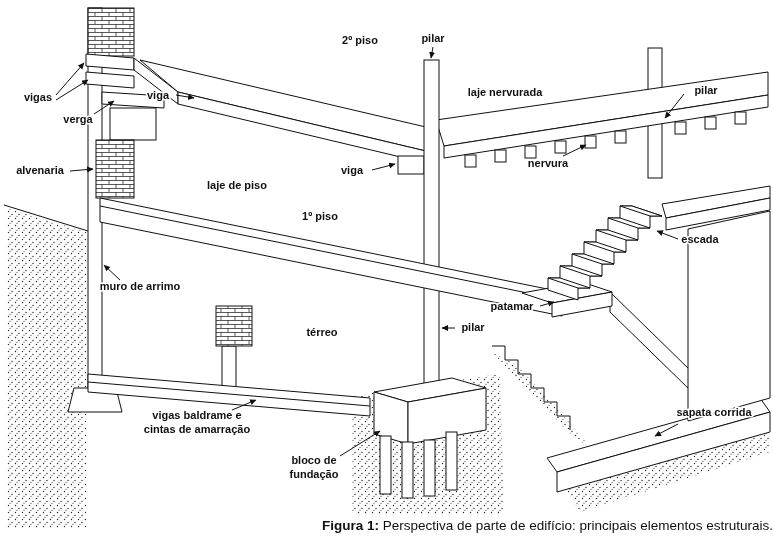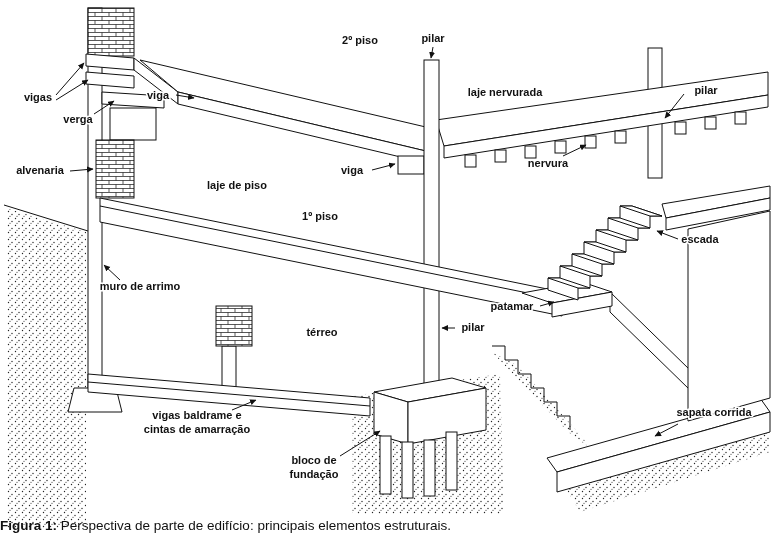--- a/index.html
+++ b/index.html
@@ -4,21 +4,21 @@
 <style>
   html,body{margin:0;padding:0;background:#ffffff;}
   #page{position:relative;width:773px;height:548px;background:#fff;overflow:hidden;
         font-family:"Liberation Sans",sans-serif;}
   svg{position:absolute;left:0;top:0;}
   .lbl{font-family:"Liberation Sans",sans-serif;font-size:11px;font-weight:bold;fill:#111;
        text-anchor:middle;stroke:#ffffff;stroke-width:3px;paint-order:stroke;}
   .shape{fill:#ffffff;stroke:#111;stroke-width:1;}
   .ln{stroke:#111;stroke-width:1;fill:none;}
   .arrow{stroke:#111;stroke-width:1;fill:none;}
-  #caption{position:absolute;left:0;top:518px;width:773px;text-align:left;
+  #caption{position:absolute;left:0;top:518px;width:773px;text-align:right;
            font-size:13.5px;color:#111;}
   #caption .cap-bold{font-weight:bold;}
 </style>
 </head>
 <body>
 
 <div id="page">
 <svg width="773" height="548" viewBox="0 0 773 548">
   <defs>
     <pattern id="brick" width="14" height="8" patternUnits="userSpaceOnUse">

